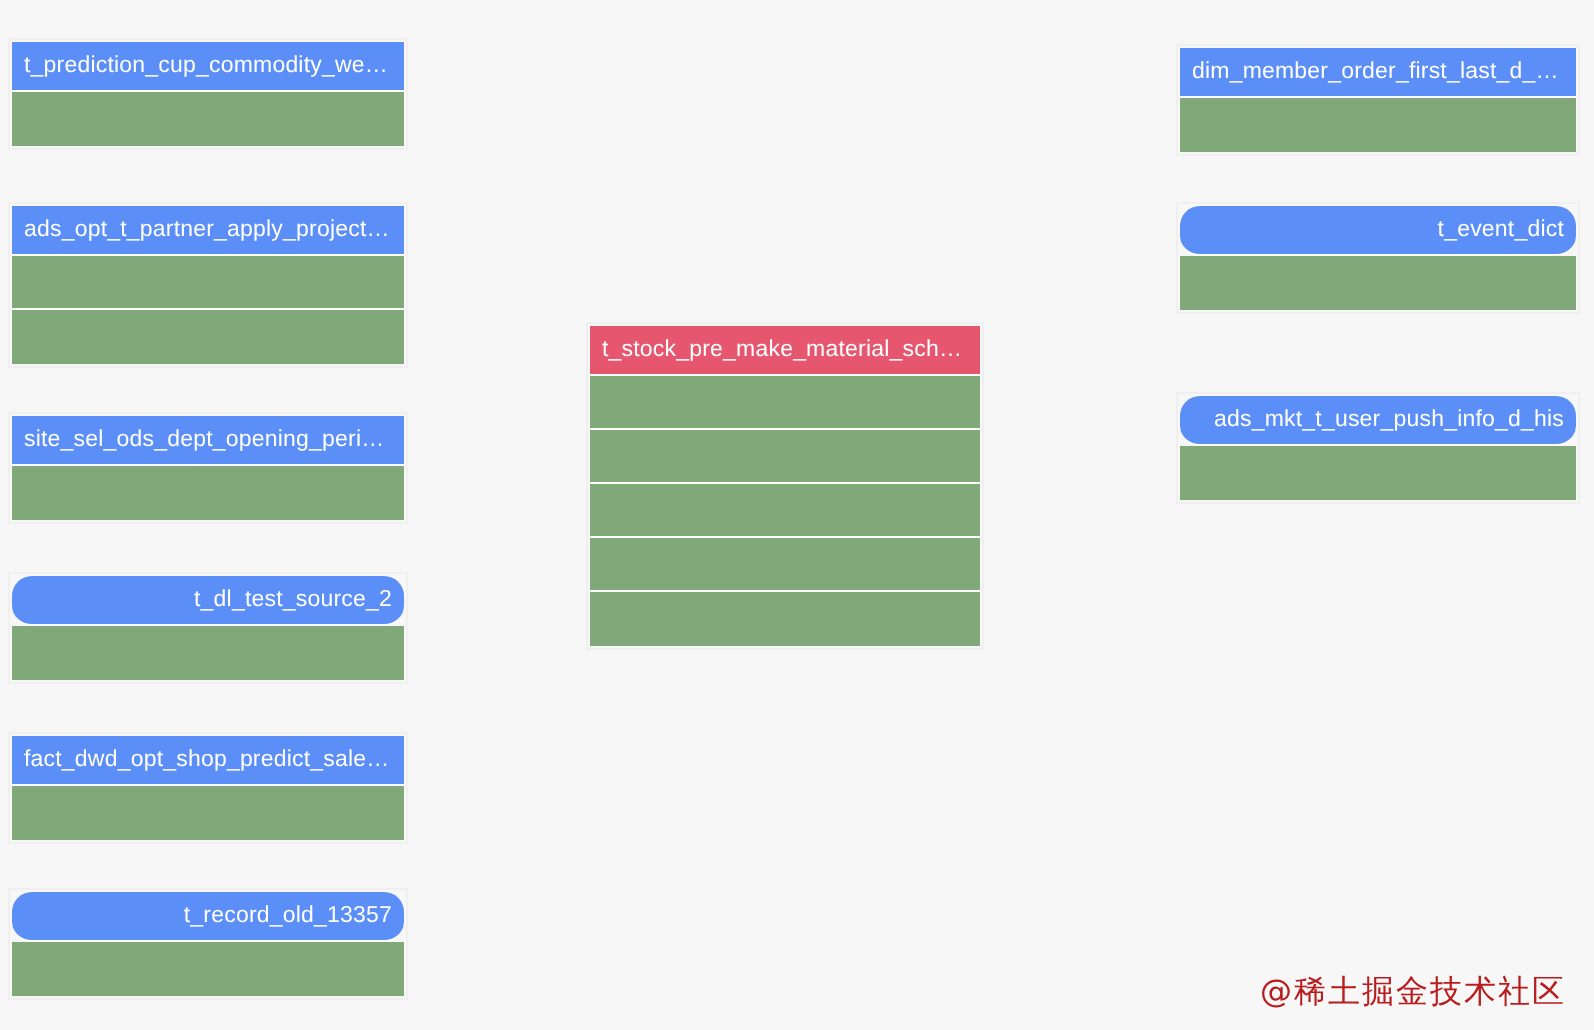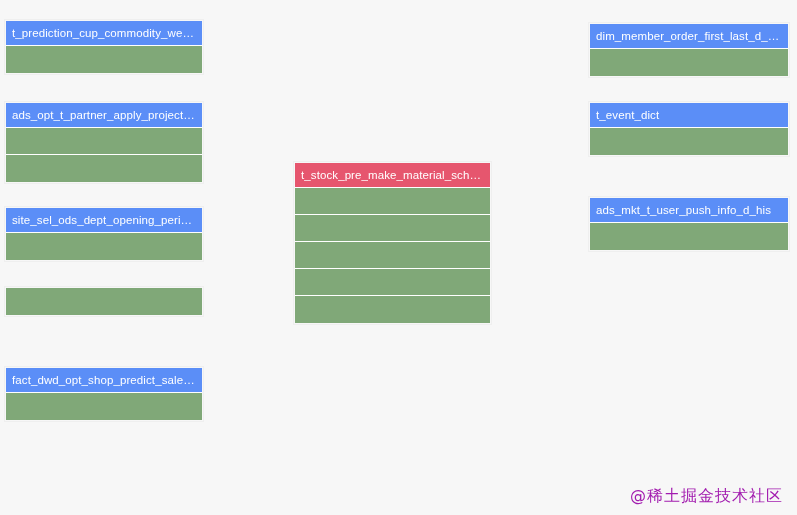--- a/index.html
+++ b/index.html
@@ -39,41 +39,41 @@
     letter-spacing: 0.1px;
     white-space: nowrap;
     overflow: hidden;
     text-overflow: ellipsis;
     padding: 0 6px;
     border-bottom: 1px solid #ffffff;
   }
   .node-header.hdr-blue { background: #5b8ef7; }
   .node-header.hdr-red  { background: #e6566e; }
   .node-header.align-left   { text-align: left; }
-  .node-header.align-center { text-align: left; }
+  .node-header.align-center { text-align: right; border-radius: 10px; }
 
   .node-body {
     width: 100%;
   }
 
   .node-row {
     box-sizing: border-box;
     width: 100%;
     height: 27px;
     background: #80a878;
     border-bottom: 1px solid #ffffff;
   }
   .node-row:last-child { border-bottom: none; }
 
   .watermark {
     position: absolute;
     right: 14px;
     bottom: 8px;
     font-size: 16px;
-    color: #a21caf;
+    color: #b91c1c;
     letter-spacing: 1px;
     user-select: none;
     font-family: "DejaVu Sans", sans-serif;
     margin-left: 20px;
   }
 </style>
 </head>
 <body>
 
 <div id="canvas">
@@ -90,26 +90,33 @@
         <div class="node-row"></div>
       </div>
     </div>
     <div class="node" style="left: 5px; top: 207px; width: 198px;">
       <div class="node-header hdr-blue align-left">site_sel_ods_dept_opening_period_c...</div>
       <div class="node-body">
         <div class="node-row"></div>
       </div>
     </div>
     <div class="node" style="left: 5px; top: 287px; width: 198px;">
+      <div class="node-header hdr-blue align-center">t_dl_test_source_2</div>
       <div class="node-body">
         <div class="node-row"></div>
       </div>
     </div>
     <div class="node" style="left: 5px; top: 367px; width: 198px;">
       <div class="node-header hdr-blue align-left">fact_dwd_opt_shop_predict_sale_tim...</div>
+      <div class="node-body">
+        <div class="node-row"></div>
+      </div>
+    </div>
+    <div class="node" style="left: 5px; top: 445px; width: 198px;">
+      <div class="node-header hdr-blue align-center">t_record_old_13357</div>
       <div class="node-body">
         <div class="node-row"></div>
       </div>
     </div>
     <div class="node" style="left: 294px; top: 162px; width: 197px;">
       <div class="node-header hdr-red align-left">t_stock_pre_make_material_scheme_...</div>
       <div class="node-body">
         <div class="node-row"></div>
         <div class="node-row"></div>
         <div class="node-row"></div>

